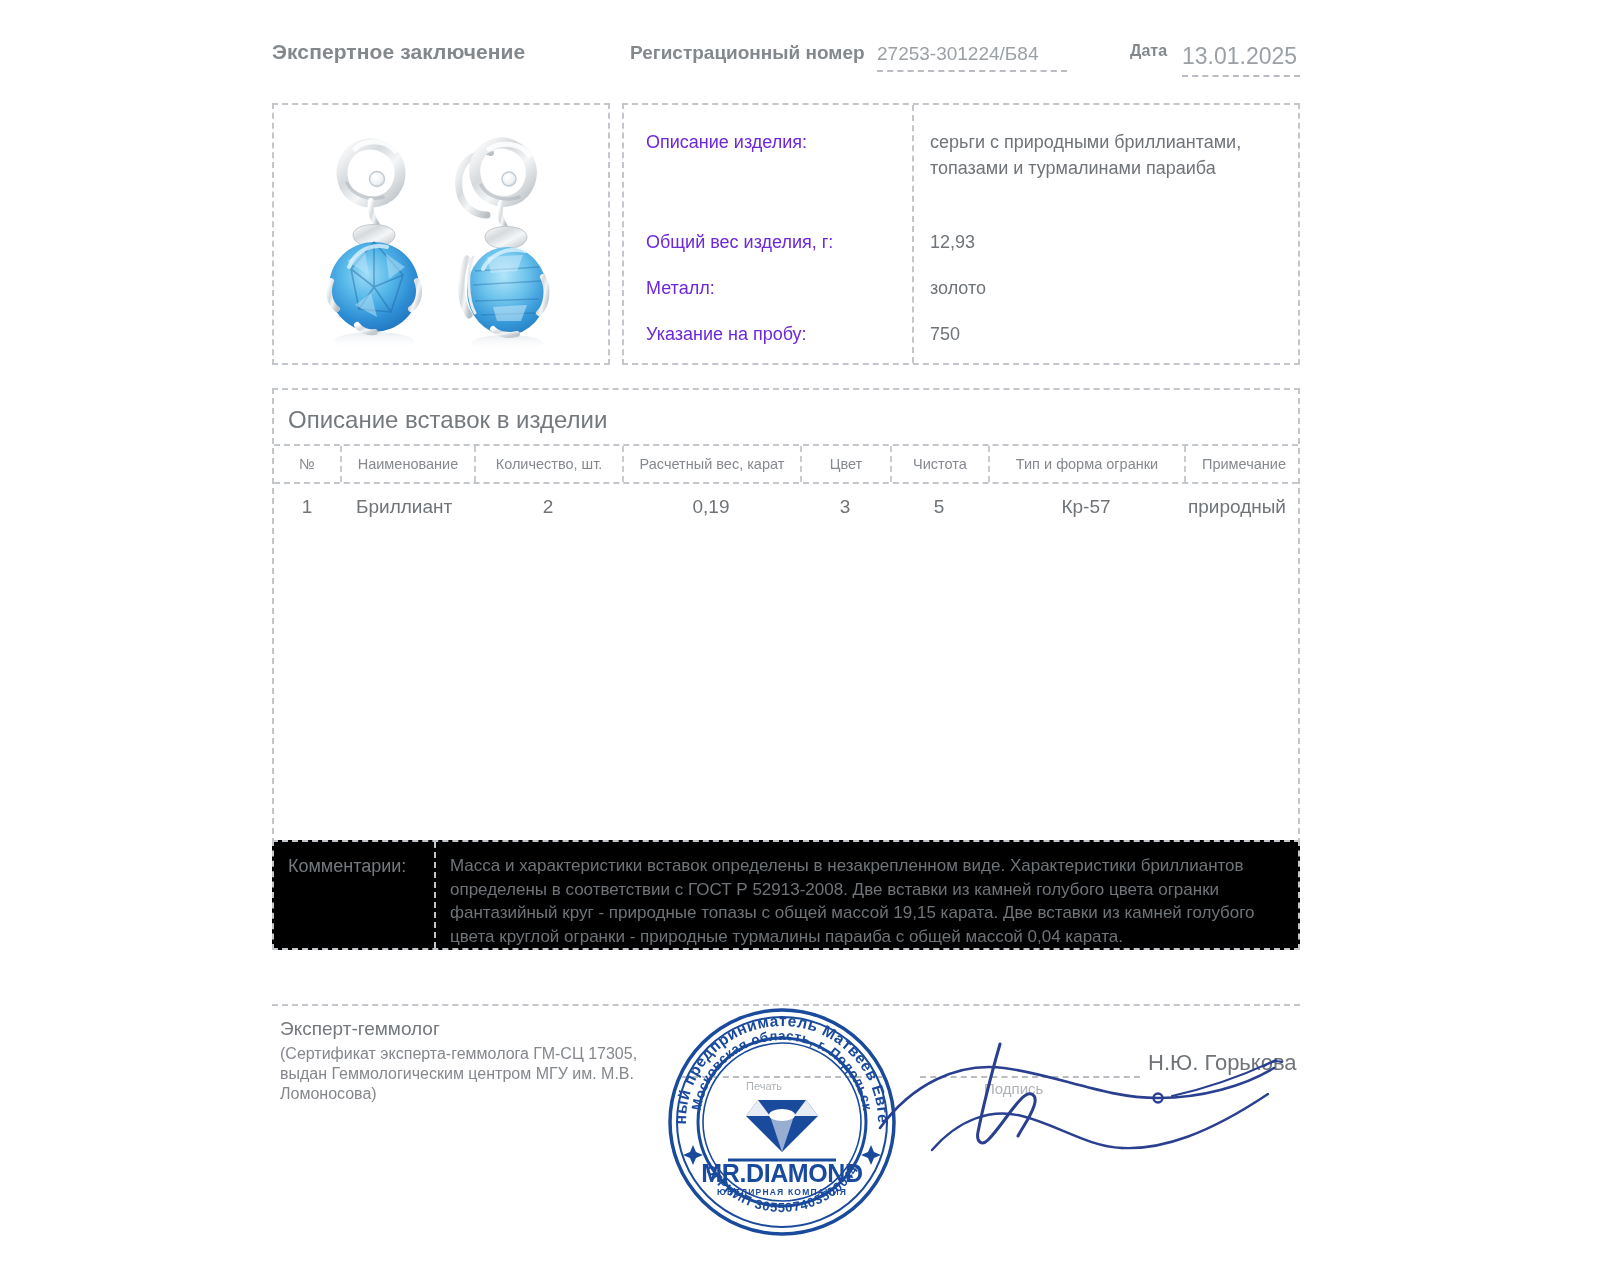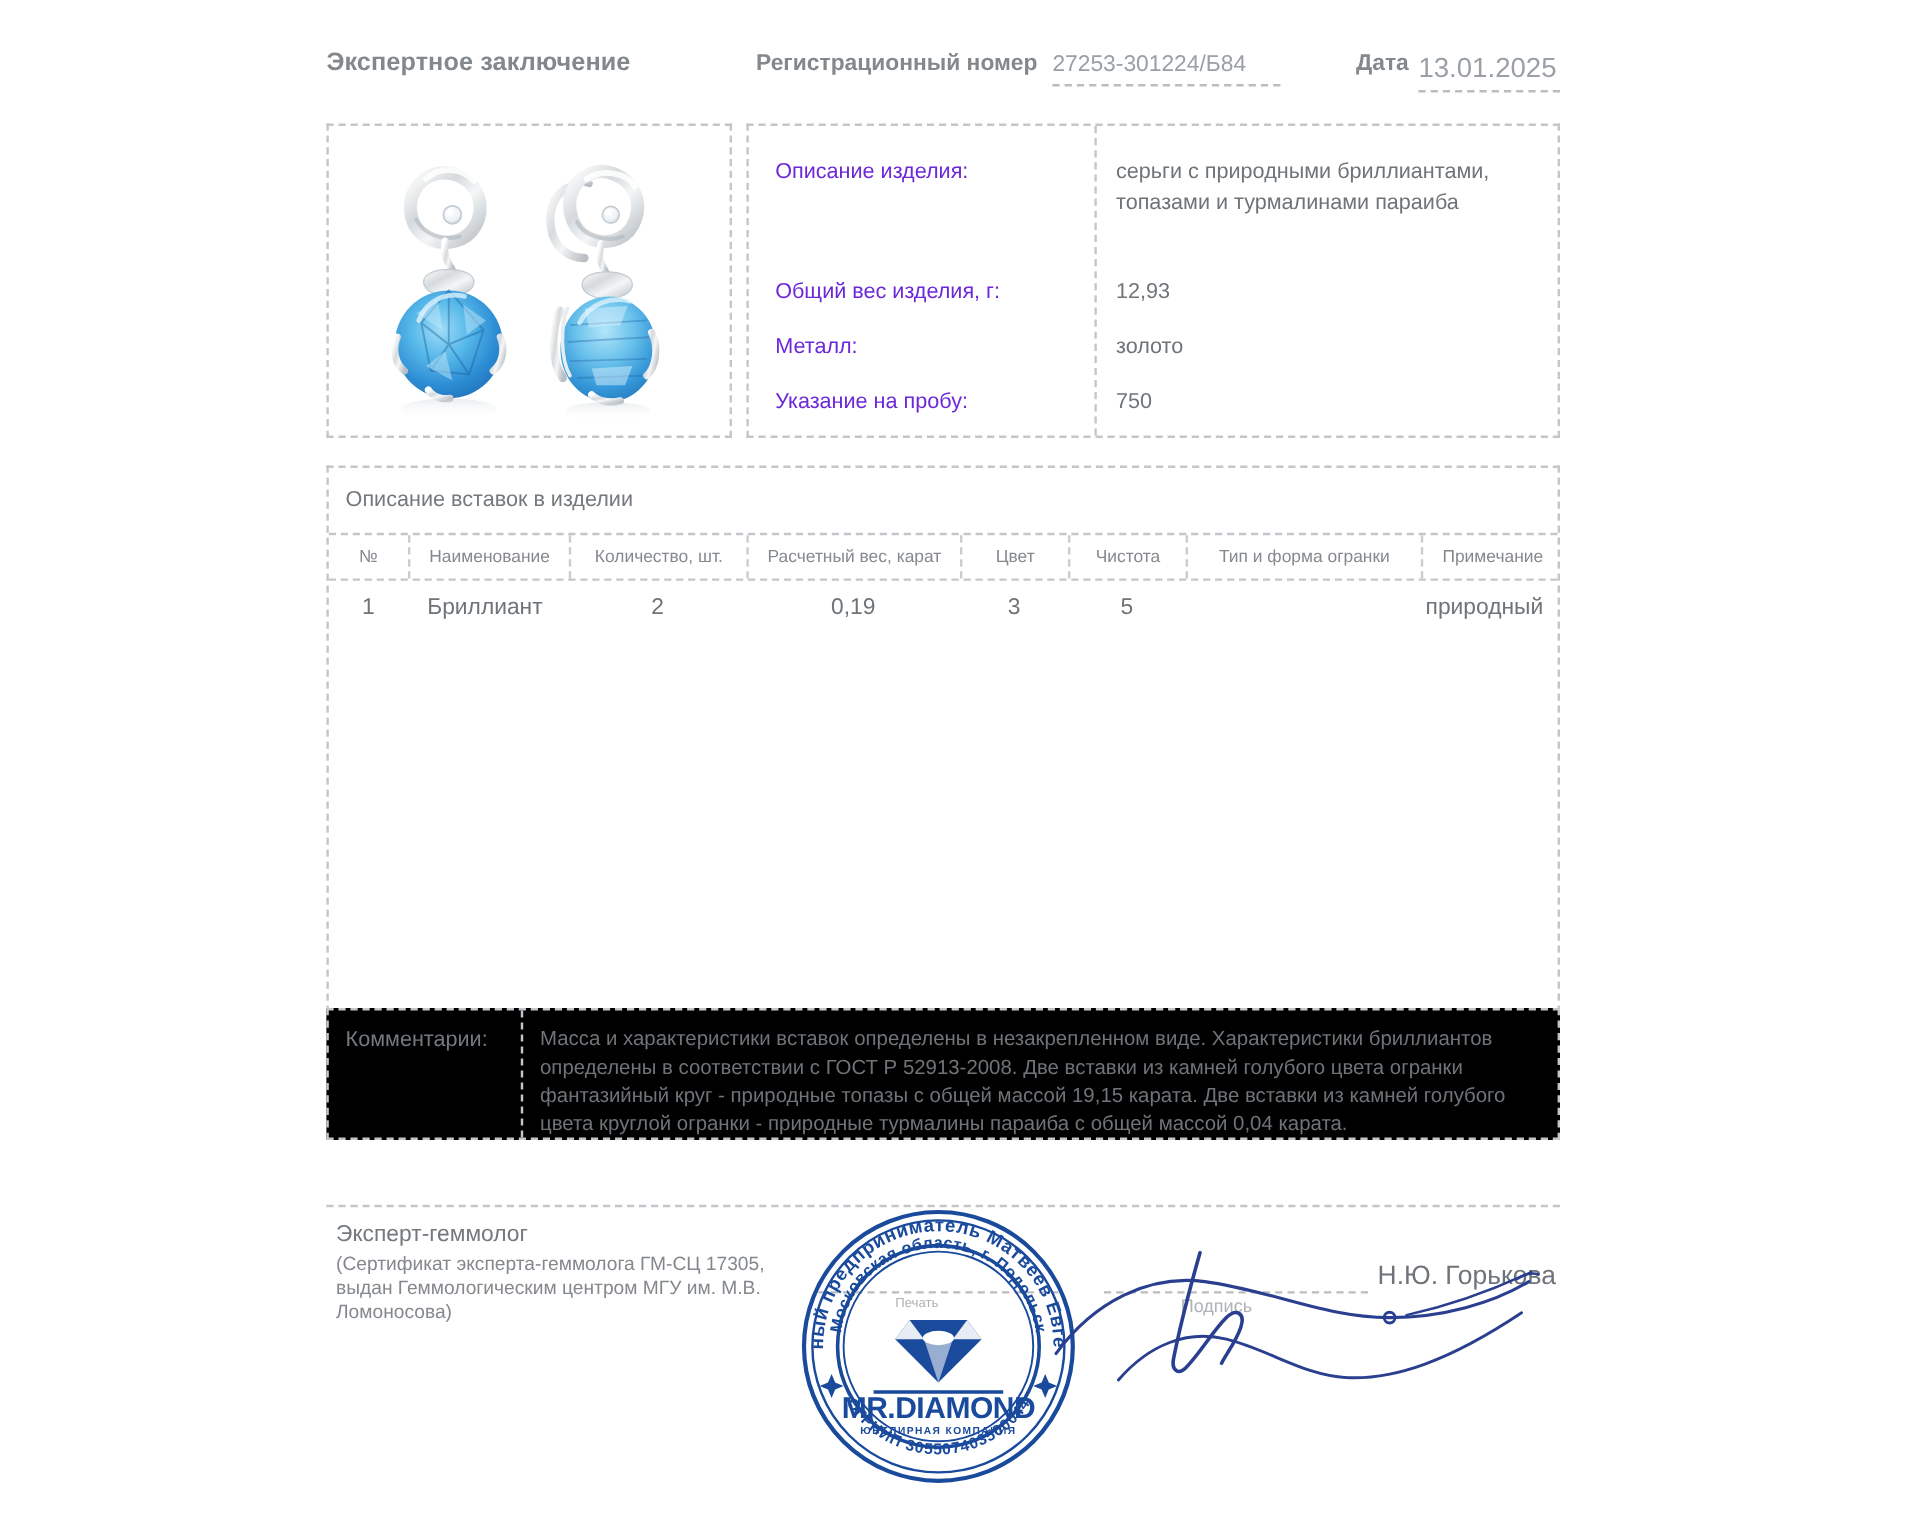--- a/index.html
+++ b/index.html
@@ -58,21 +58,21 @@
     color: #9aa0a5;
     white-space: nowrap;
     padding-bottom: 5px;
     border-bottom: 2px dashed #b9bdc1;
     min-width: 190px;
     text-align: left;
   }
   .hdr-date-label {
     position: absolute;
     left: 858px; top: 4px;
-    font-size: 19px;
+    font-size: 16px;
     font-weight: 700;
     color: #83888d;
     white-space: nowrap;
   }
   .hdr-date-value {
     position: absolute;
     left: 910px; top: 5px;
     font-size: 23px;
     font-weight: 400;
     color: #9aa0a5;
@@ -150,21 +150,21 @@
     top: 388px;
     width: 1028px;
     height: 466px;
     border: 2px dashed #c3c7cb;
     background: #fff;
   }
   .table-caption {
     position: absolute;
     left: 14px;
     top: 16px;
-    font-size: 18px;
+    font-size: 24px;
     color: #74797e;
   }
   .thead {
     position: absolute;
     left: 0;
     top: 54px;
     width: 100%;
     height: 40px;
     border-top: 2px dashed #c3c7cb;
     border-bottom: 2px dashed #c3c7cb;
@@ -465,20 +465,21 @@
       <div class="th" style="left:910px;width:118px;">Примечание</div>
     </div>
 
     <div class="tbody-row">
       <div class="td center" style="left:0px;width:66px;">1</div>
       <div class="td left" style="left:66px;width:134px;">Бриллиант</div>
       <div class="td center" style="left:200px;width:148px;">2</div>
       <div class="td center" style="left:348px;width:178px;">0,19</div>
       <div class="td center" style="left:526px;width:90px;">3</div>
       <div class="td center" style="left:616px;width:98px;">5</div>
+      <div class="td center" style="left:714px;width:196px;">Кр-57</div>
       <div class="td right" style="left:910px;width:118px;">природный</div>
     </div>
   </div>
 
   <div class="comments-box">
     <div class="comments-label">Комментарии:</div>
     <div class="comments-divider"></div>
     <div class="comments-text">Масса и характеристики вставок определены в незакрепленном виде. Характеристики бриллиантов определены в соответствии с ГОСТ Р 52913-2008. Две вставки из камней голубого цвета огранки фантазийный круг - природные топазы с общей массой 19,15 карата. Две вставки из камней голубого цвета круглой огранки - природные турмалины параиба с общей массой 0,04 карата.</div>
   </div>
 

